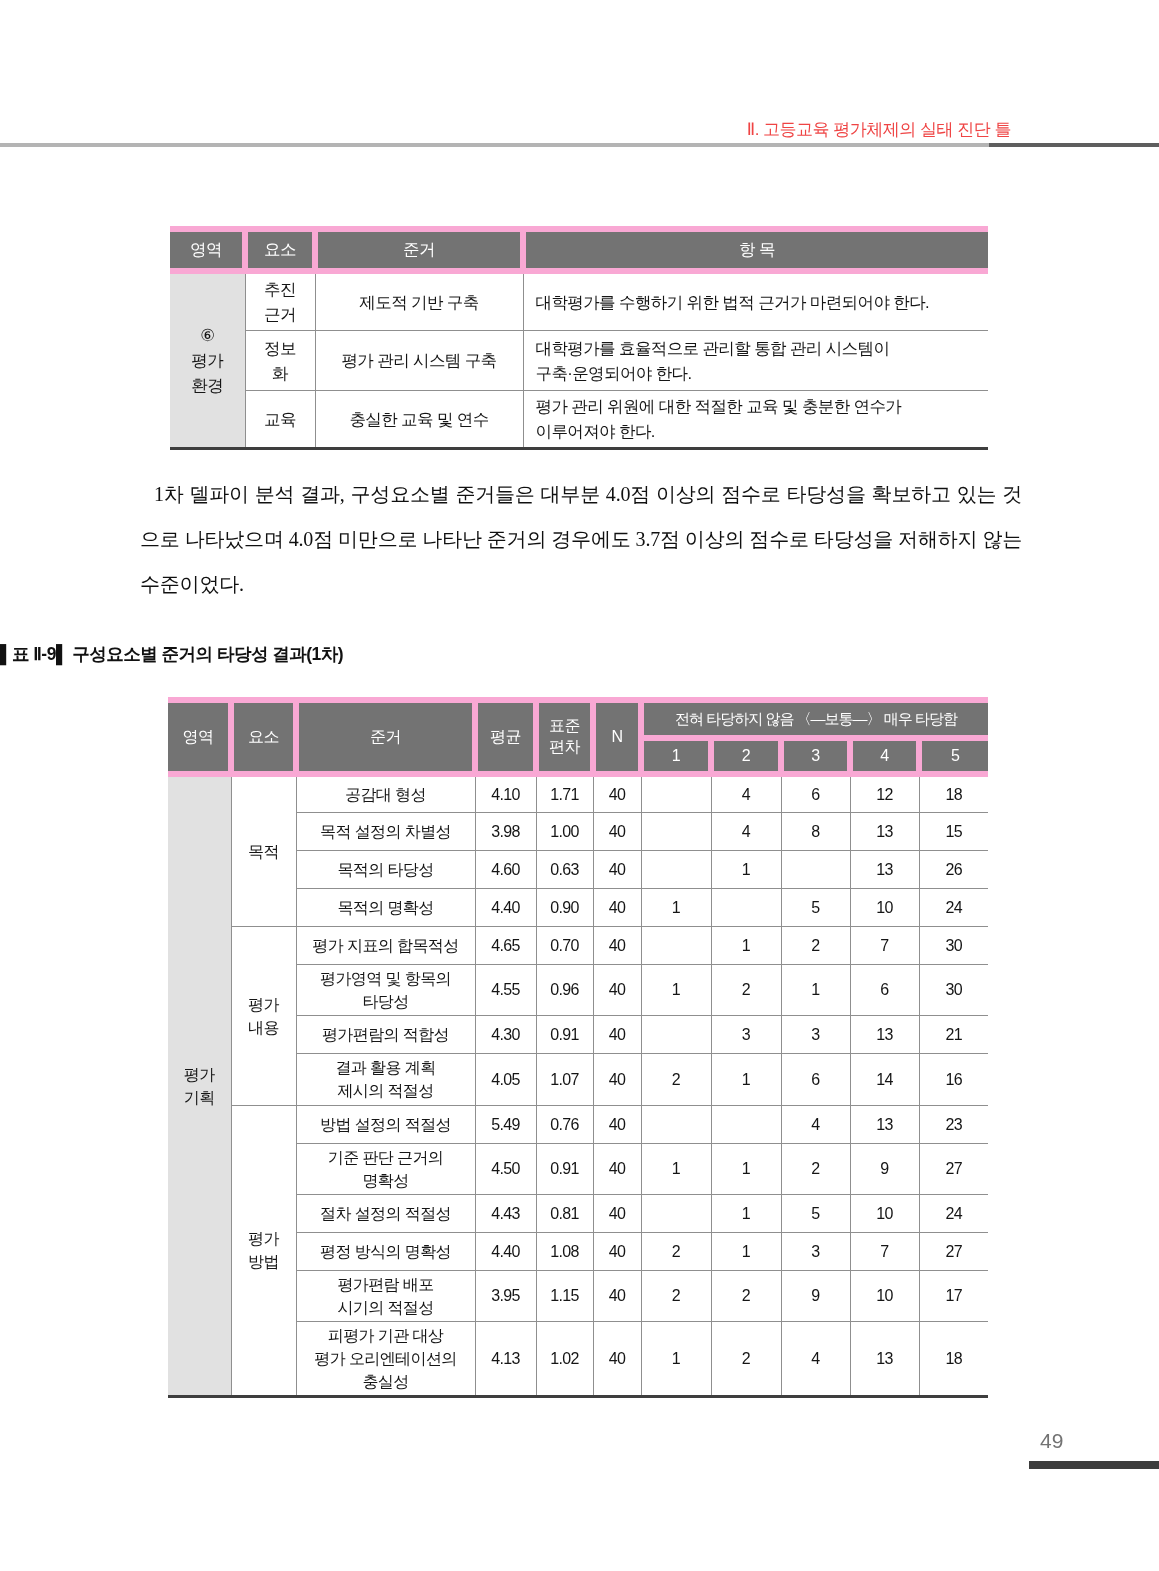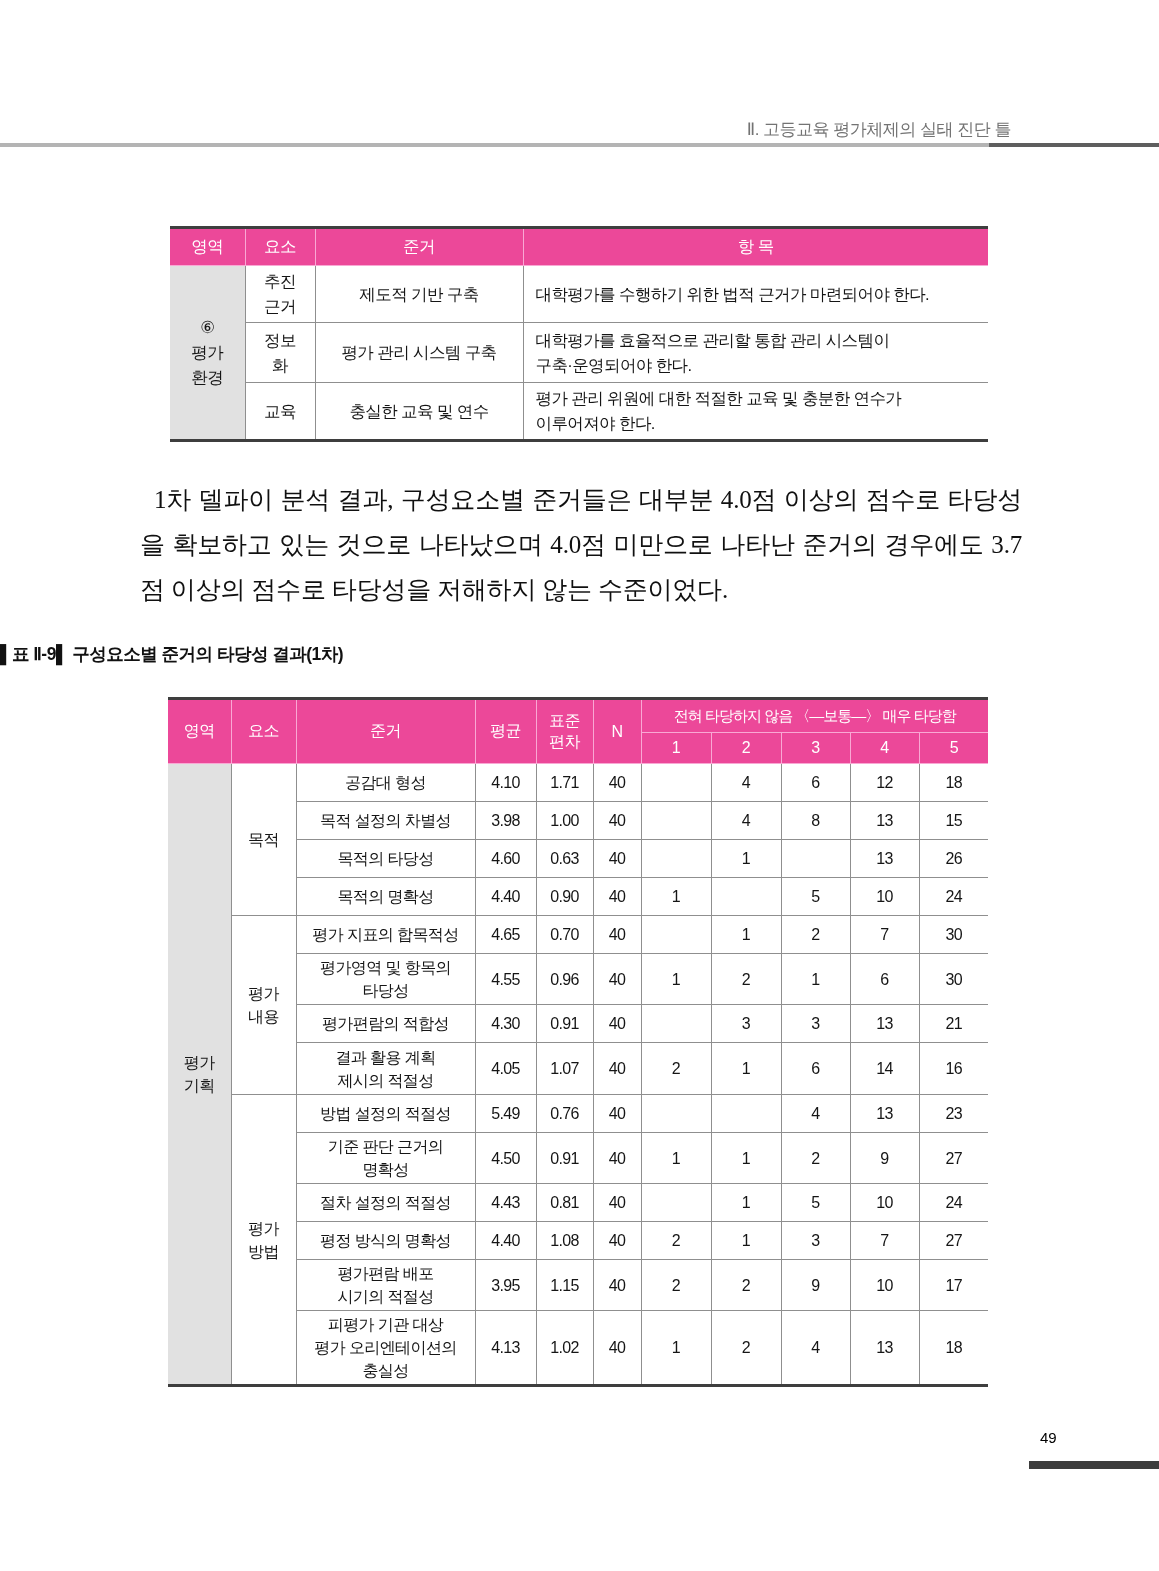--- a/index.html
+++ b/index.html
@@ -3,48 +3,48 @@
 <meta charset="utf-8">
 <style>
   html,body { margin:0; padding:0; background:#ffffff; }
   .page {
     position:relative; width:1159px; height:1571px; background:#ffffff;
     font-family:"Liberation Sans", sans-serif; color:#151515; overflow:hidden;
   }
   
   .header-title {
     position:absolute; top:118px; right:148px;
-    font-size:17px; letter-spacing:-0.5px; color:#737373;
+    font-size:17px; letter-spacing:-0.5px; color:#ef4444;
   }
   .header-rule { position:absolute; top:143px; left:0; width:1159px; height:4px; display:flex; }
   .header-rule .seg-light { flex:1; background:#b4b4b4; }
   .header-rule .seg-dark { width:170px; background:#5e5e5e; }
 
   
   table { border-collapse:collapse; table-layout:fixed; }
-  th { background:#ec4899; color:#ffffff; font-weight:normal; border:1px solid #f9a8d4; padding:2px 3px; }
+  th { background:#737373; color:#ffffff; font-weight:normal; border:6px solid #f9a8d4; padding:2px 3px; }
   td { border:1px solid #8f8f8f; text-align:center; vertical-align:middle; padding:3px 5px; }
   .pre { white-space:pre-line; }
   .area-cell { background:#e1e1e1; white-space:pre-line; }
 
   
   .t1 {
     position:absolute; top:226px; left:170px; width:818px;
     font-size:16.5px; letter-spacing:-0.6px;
     border-top:3px solid #3e3e3e; border-bottom:3px solid #3e3e3e;
     border-left:hidden; border-right:hidden;
   }
   .t1 th { height:32px; font-size:16.5px; }
   .t1 td { line-height:25px; }
   .t1 td.item-cell { text-align:left; padding-left:12px; white-space:pre-line; }
 
   
   .body-text {
     position:absolute; top:452px; left:140px; width:882px;
-    font-family:"Liberation Serif", serif; font-size:25px; line-height:45px;
+    font-family:"Liberation Serif", serif; font-size:20px; line-height:45px;
     text-align:justify; text-indent:14px; color:#101010; letter-spacing:-0.2px;
   }
 
   
   .tbl-caption {
     position:absolute; top:642px; left:0; width:1159px; text-align:left;
     font-size:17.5px; font-weight:bold; letter-spacing:-0.5px; color:#111;
   }
 
   
@@ -54,21 +54,21 @@
     border-top:3px solid #3e3e3e; border-bottom:3px solid #3e3e3e;
     border-left:hidden; border-right:hidden;
   }
   .t2 th { font-size:16px; }
   .t2 th.scale-title { font-size:15px; letter-spacing:-1px; white-space:nowrap; height:28px; }
   .t2 th.scale-point { height:26px; }
   .t2 td { line-height:23px; padding:2px 4px; }
   .t2 td.crit { white-space:pre-line;margin-top:48px; }
 
   
-  .page-num { position:absolute; top:1429px; left:1040px; font-size:15px; color:#000000; }
+  .page-num { position:absolute; top:1429px; left:1040px; font-size:21px; color:#737373; }
   .footer-bar { position:absolute; top:1461px; left:1029px; width:130px; height:8px; background:#3d3d3d; }
 </style>
 </head>
 <body>
 
 <div class="page">
 
   <div class="header-title">Ⅱ. 고등교육 평가체제의 실태 진단 틀</div>
   <div class="header-rule">
     <div class="seg-light"></div>

